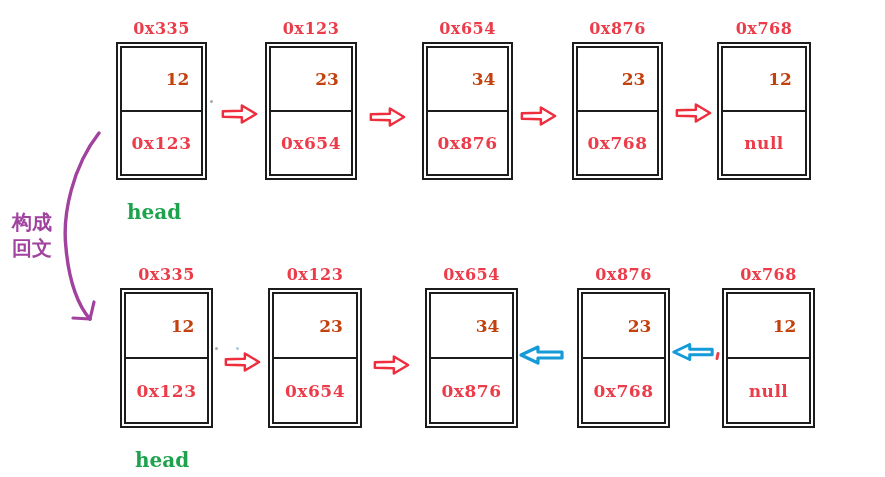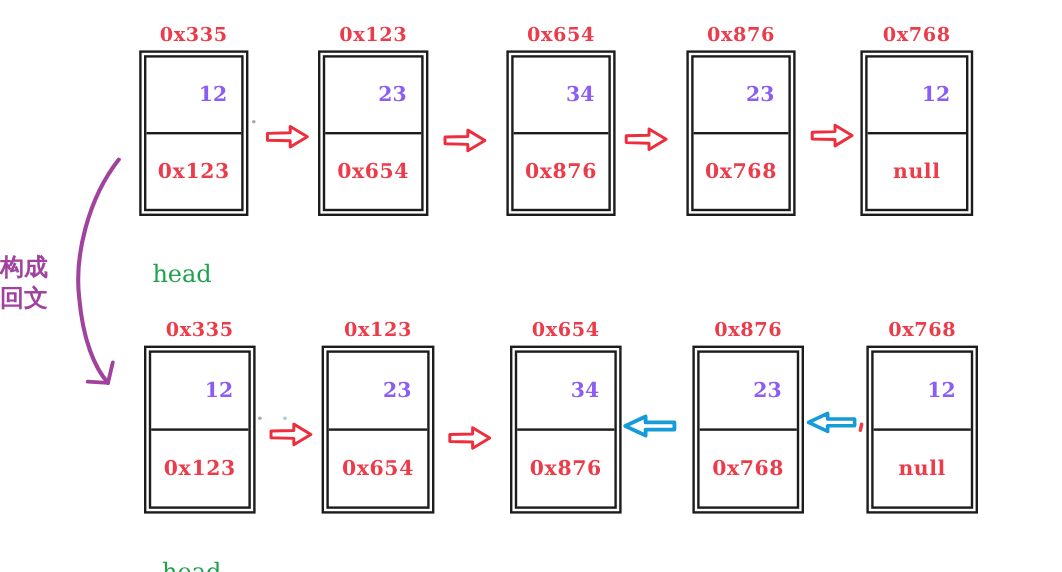--- a/index.html
+++ b/index.html
@@ -16,28 +16,28 @@
   }
   .box { position:absolute; inset:0; border:2px solid #1c1c1c; }
   .box-inner {
     position:absolute; inset:2px; border:2px solid #1c1c1c;
     display:flex; flex-direction:column;
   }
   .cell {
     flex:1; display:flex; align-items:center; justify-content:center;
     font-weight:bold; font-size:17px;
   }
-  .cell-value { color:#8b5cf6;padding-left:32px; }
+  .cell-value { color:#c2410c;padding-left:32px; }
   .cell-next  { border-top:2px solid #1c1c1c; color:#ec3c4a; letter-spacing:0.5px; }
   
   .head-label {
-    position:absolute; color:#1fa24d; font-weight:normal; font-size:20px;margin-top:16px;
+    position:absolute; color:#1fa24d; font-weight:bold; font-size:20px;
   }
   .annotation {
-    position:absolute; left:0; top:209px; color:#a0429e;
+    position:absolute; left:12px; top:209px; color:#a0429e;
     font-weight:bold; font-size:20px; line-height:26px; white-space:pre-line;
   }
   .watermark {
     position:absolute; left:748px; top:450px; color:#8a8a8a;
     font-family:"Liberation Sans","DejaVu Sans",sans-serif;
     font-size:14px; font-weight:bold; letter-spacing:0.2px;
   }
   
   .arrow { position:absolute; }
   .overlay { position:absolute; left:0; top:0; pointer-events:none; }

